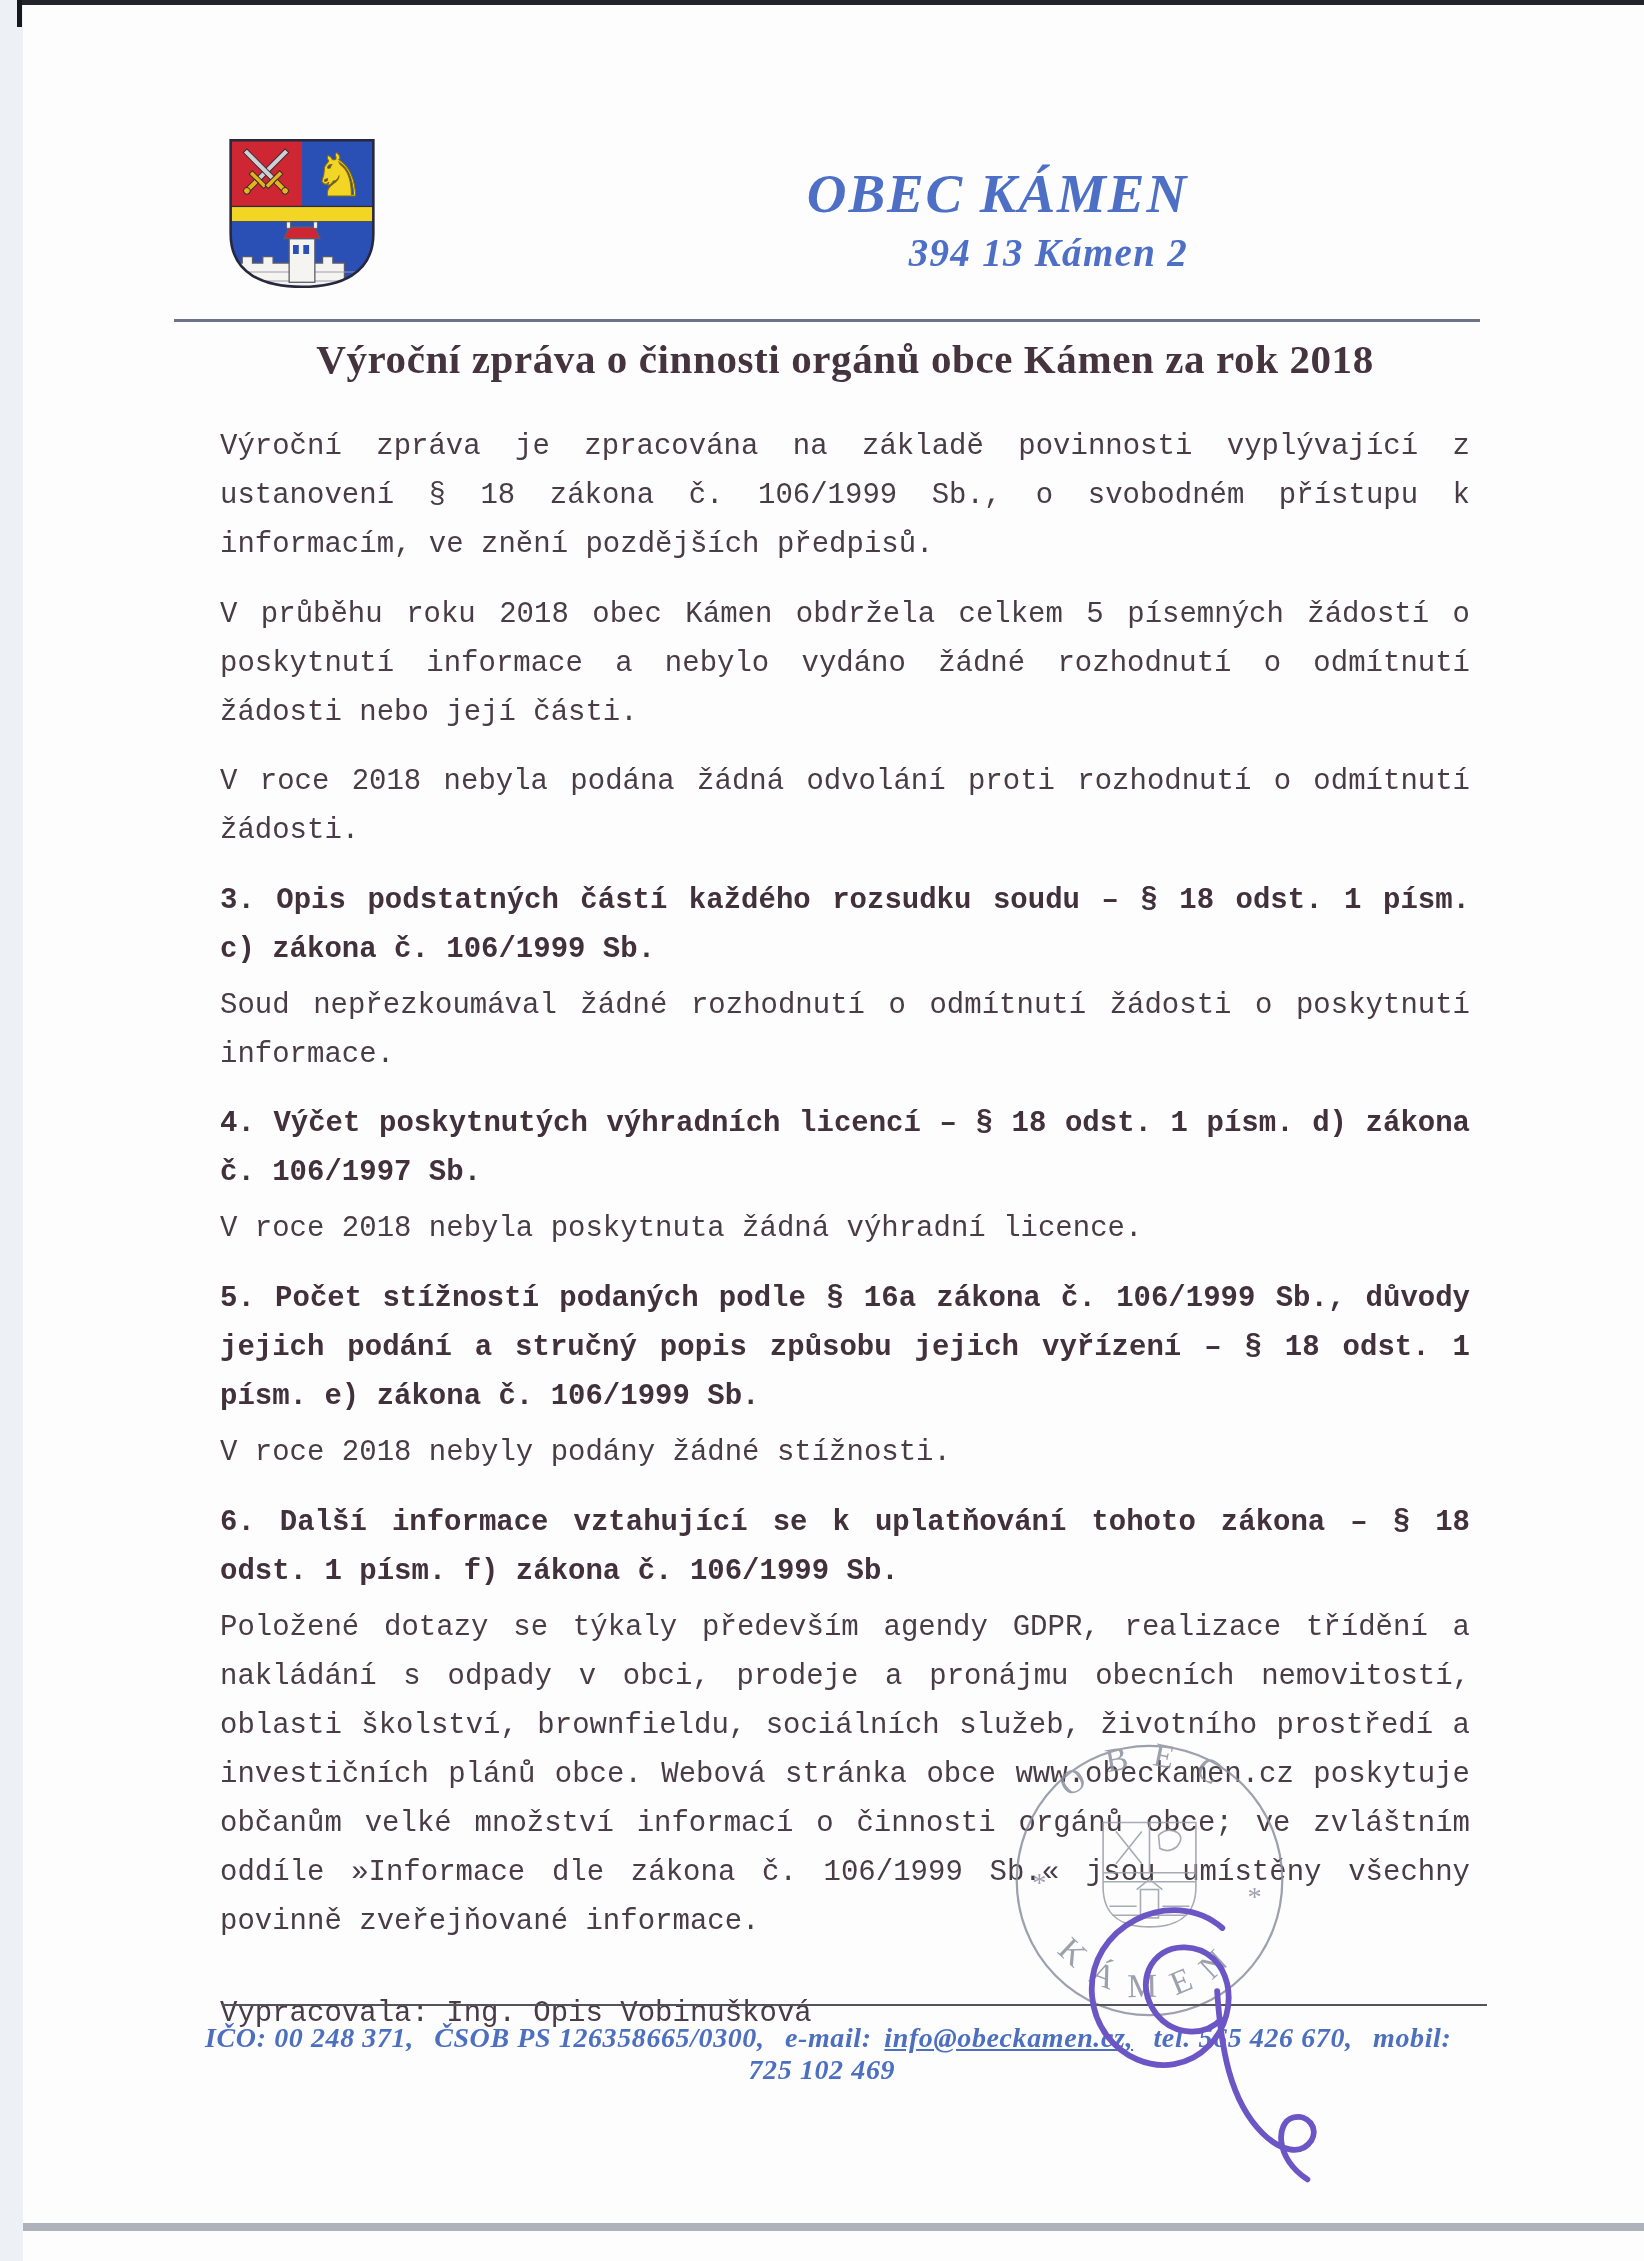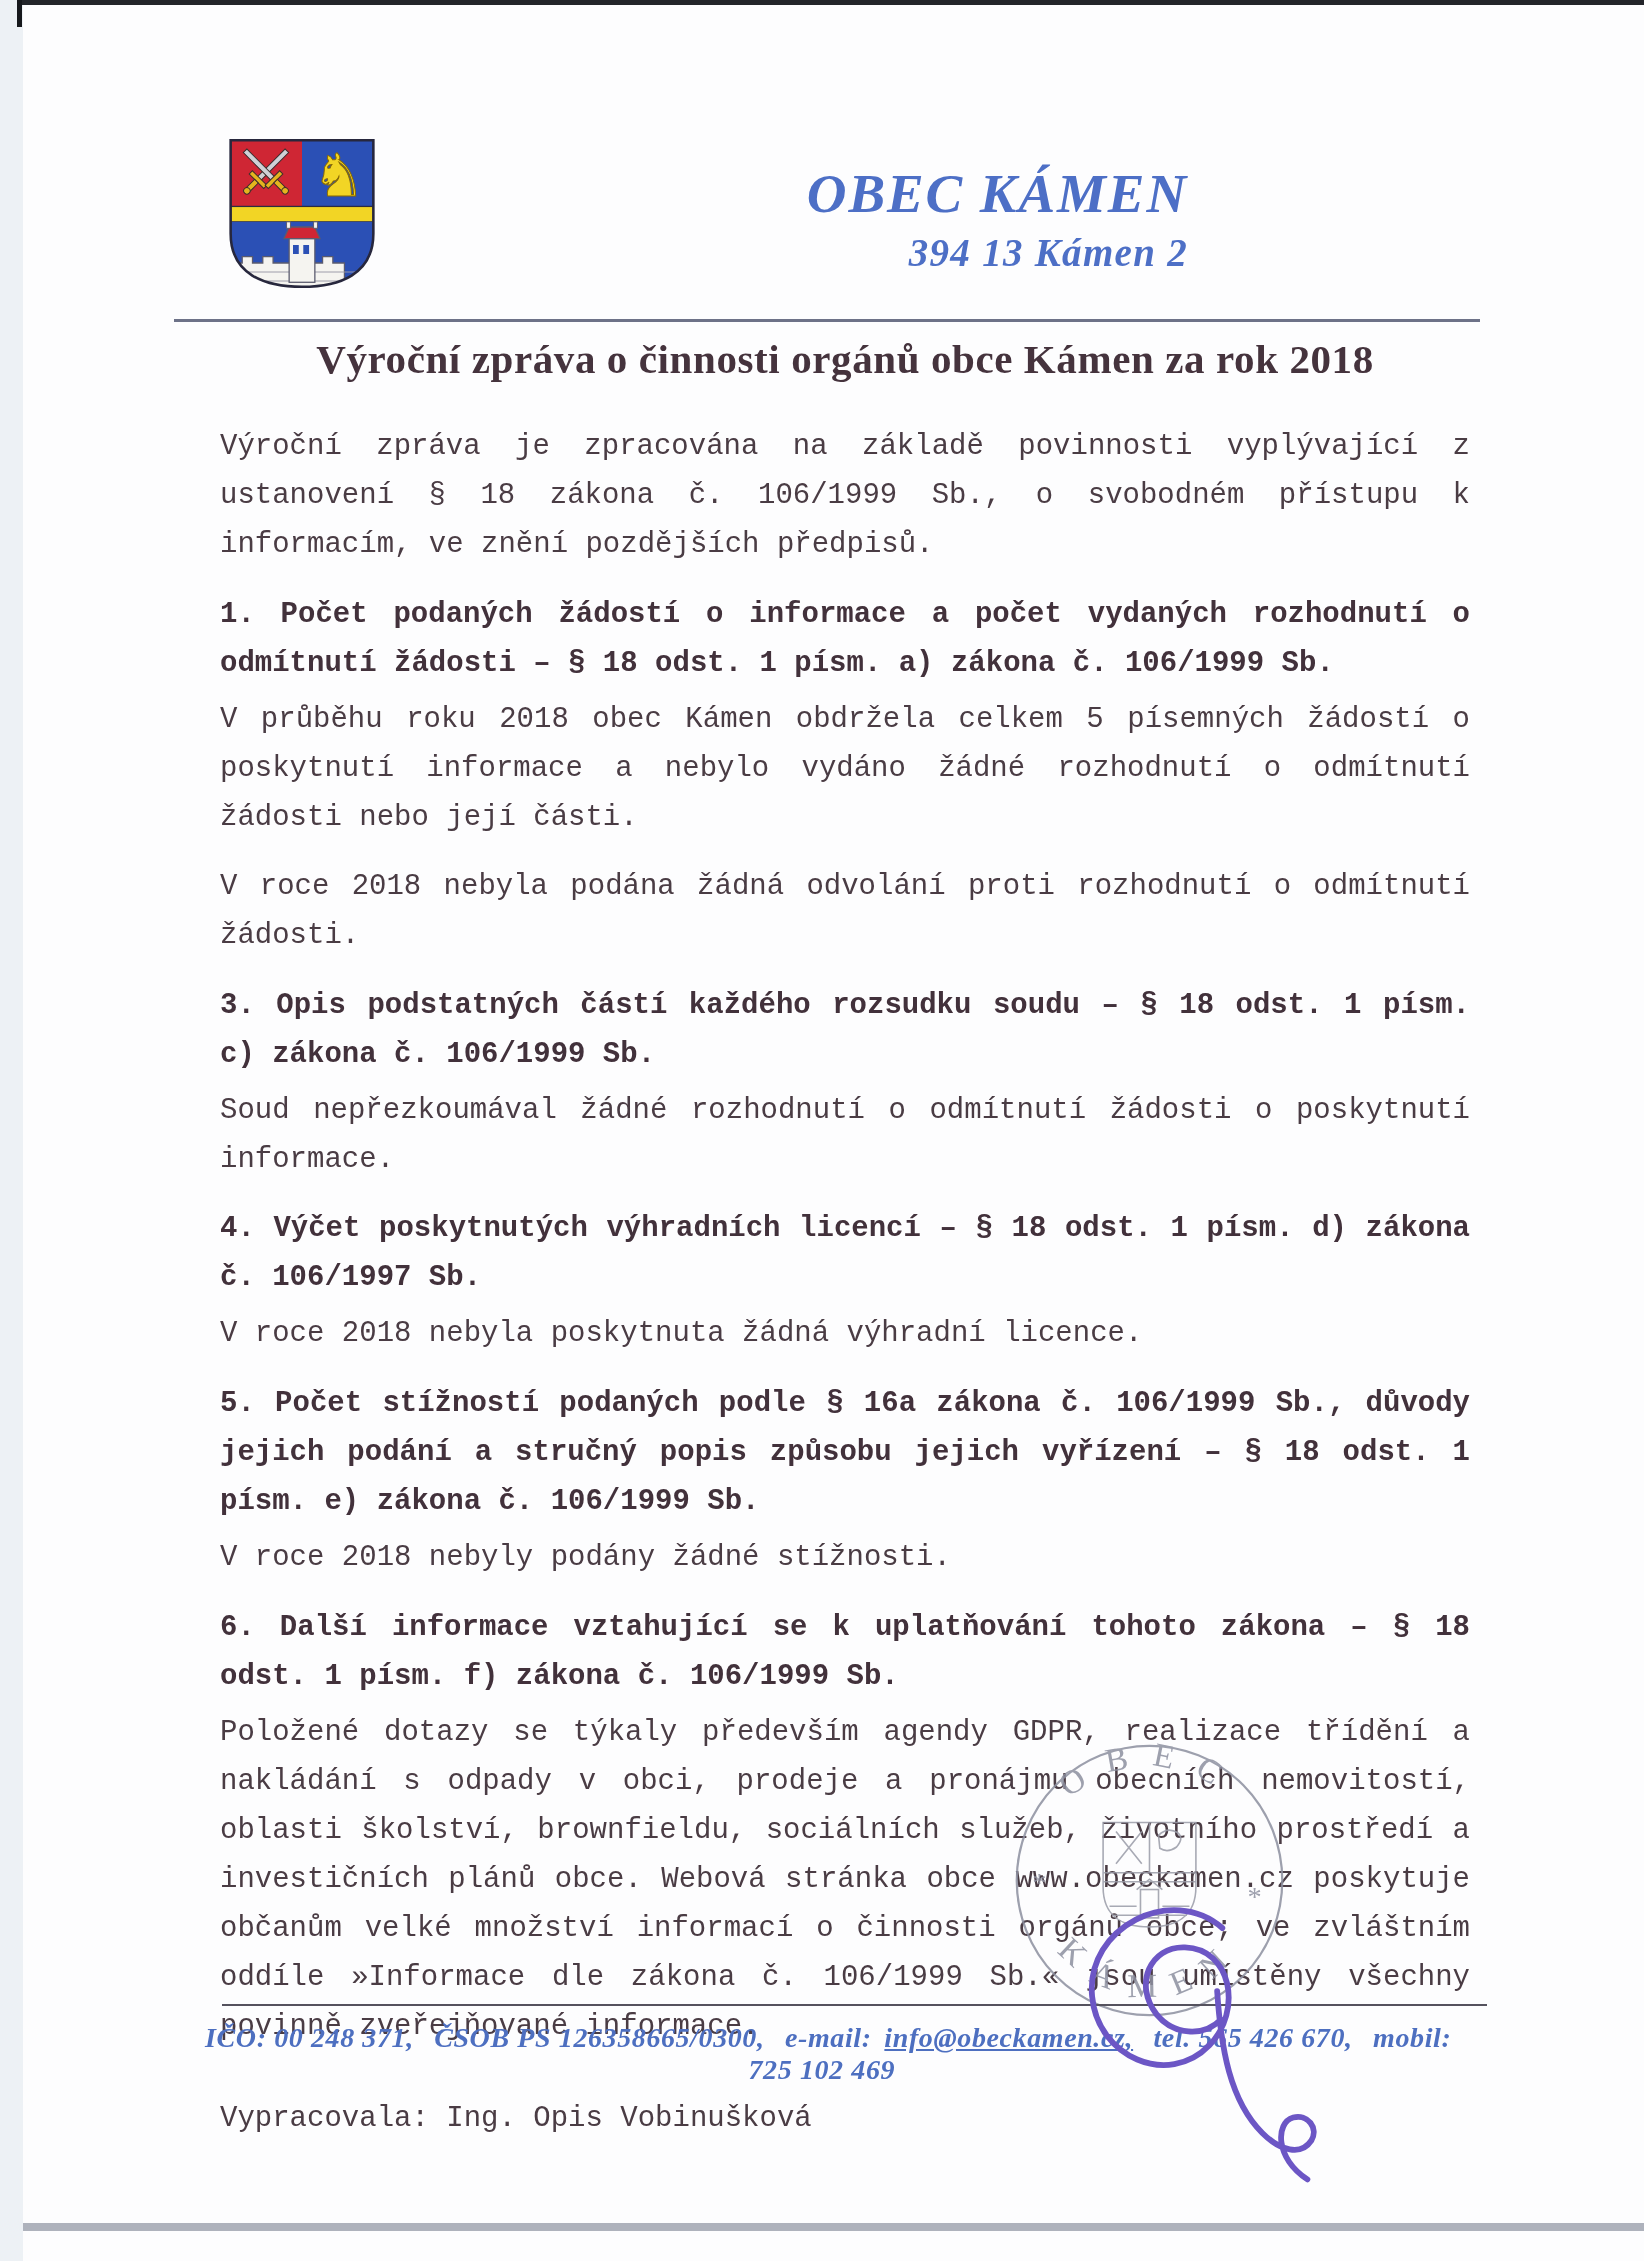--- a/index.html
+++ b/index.html
@@ -104,21 +104,20 @@
     <div class="orgname">OBEC KÁMEN</div>
     <div class="orgaddr">394 13 Kámen 2</div>
   </div>
   <div class="hrule"></div>
 
   <div class="flow">
     <div class="title">Výroční zpráva o činnosti orgánů obce Kámen za rok 2018</div>
     <p class="para intro">Výroční zpráva je zpracována na základě povinnosti vyplývající z ustanovení § 18 zákona č. 106/1999 Sb., o svobodném přístupu k informacím, ve znění pozdějších předpisů.</p>
 
     <div class="section">
-      <p class="para"><span class="head">1. Počet podaných žádostí o informace a počet vydaných rozhodnutí o odmítnutí žádosti – § 18 odst. 1 písm. a) zákona č. 106/1999 Sb.</span></p>
       <p class="para">V průběhu roku 2018 obec Kámen obdržela celkem 5 písemných žádostí o poskytnutí informace a nebylo vydáno žádné rozhodnutí o odmítnutí žádosti nebo její části.</p>
     </div>
 
     <div class="section">
       <p class="para">V roce 2018 nebyla podána žádná odvolání proti rozhodnutí o odmítnutí žádosti.</p>
     </div>
 
     <div class="section">
       <p class="para"><span class="head">3. Opis podstatných částí každého rozsudku soudu – § 18 odst. 1 písm. c) zákona č. 106/1999 Sb.</span></p>
       <p class="para">Soud nepřezkoumával žádné rozhodnutí o odmítnutí žádosti o poskytnutí informace.</p>

